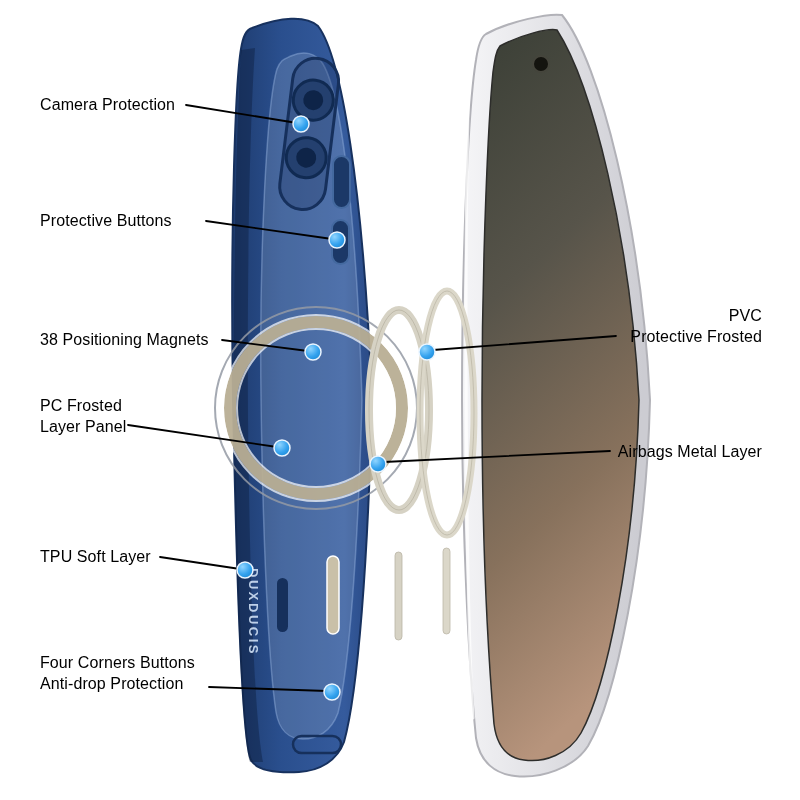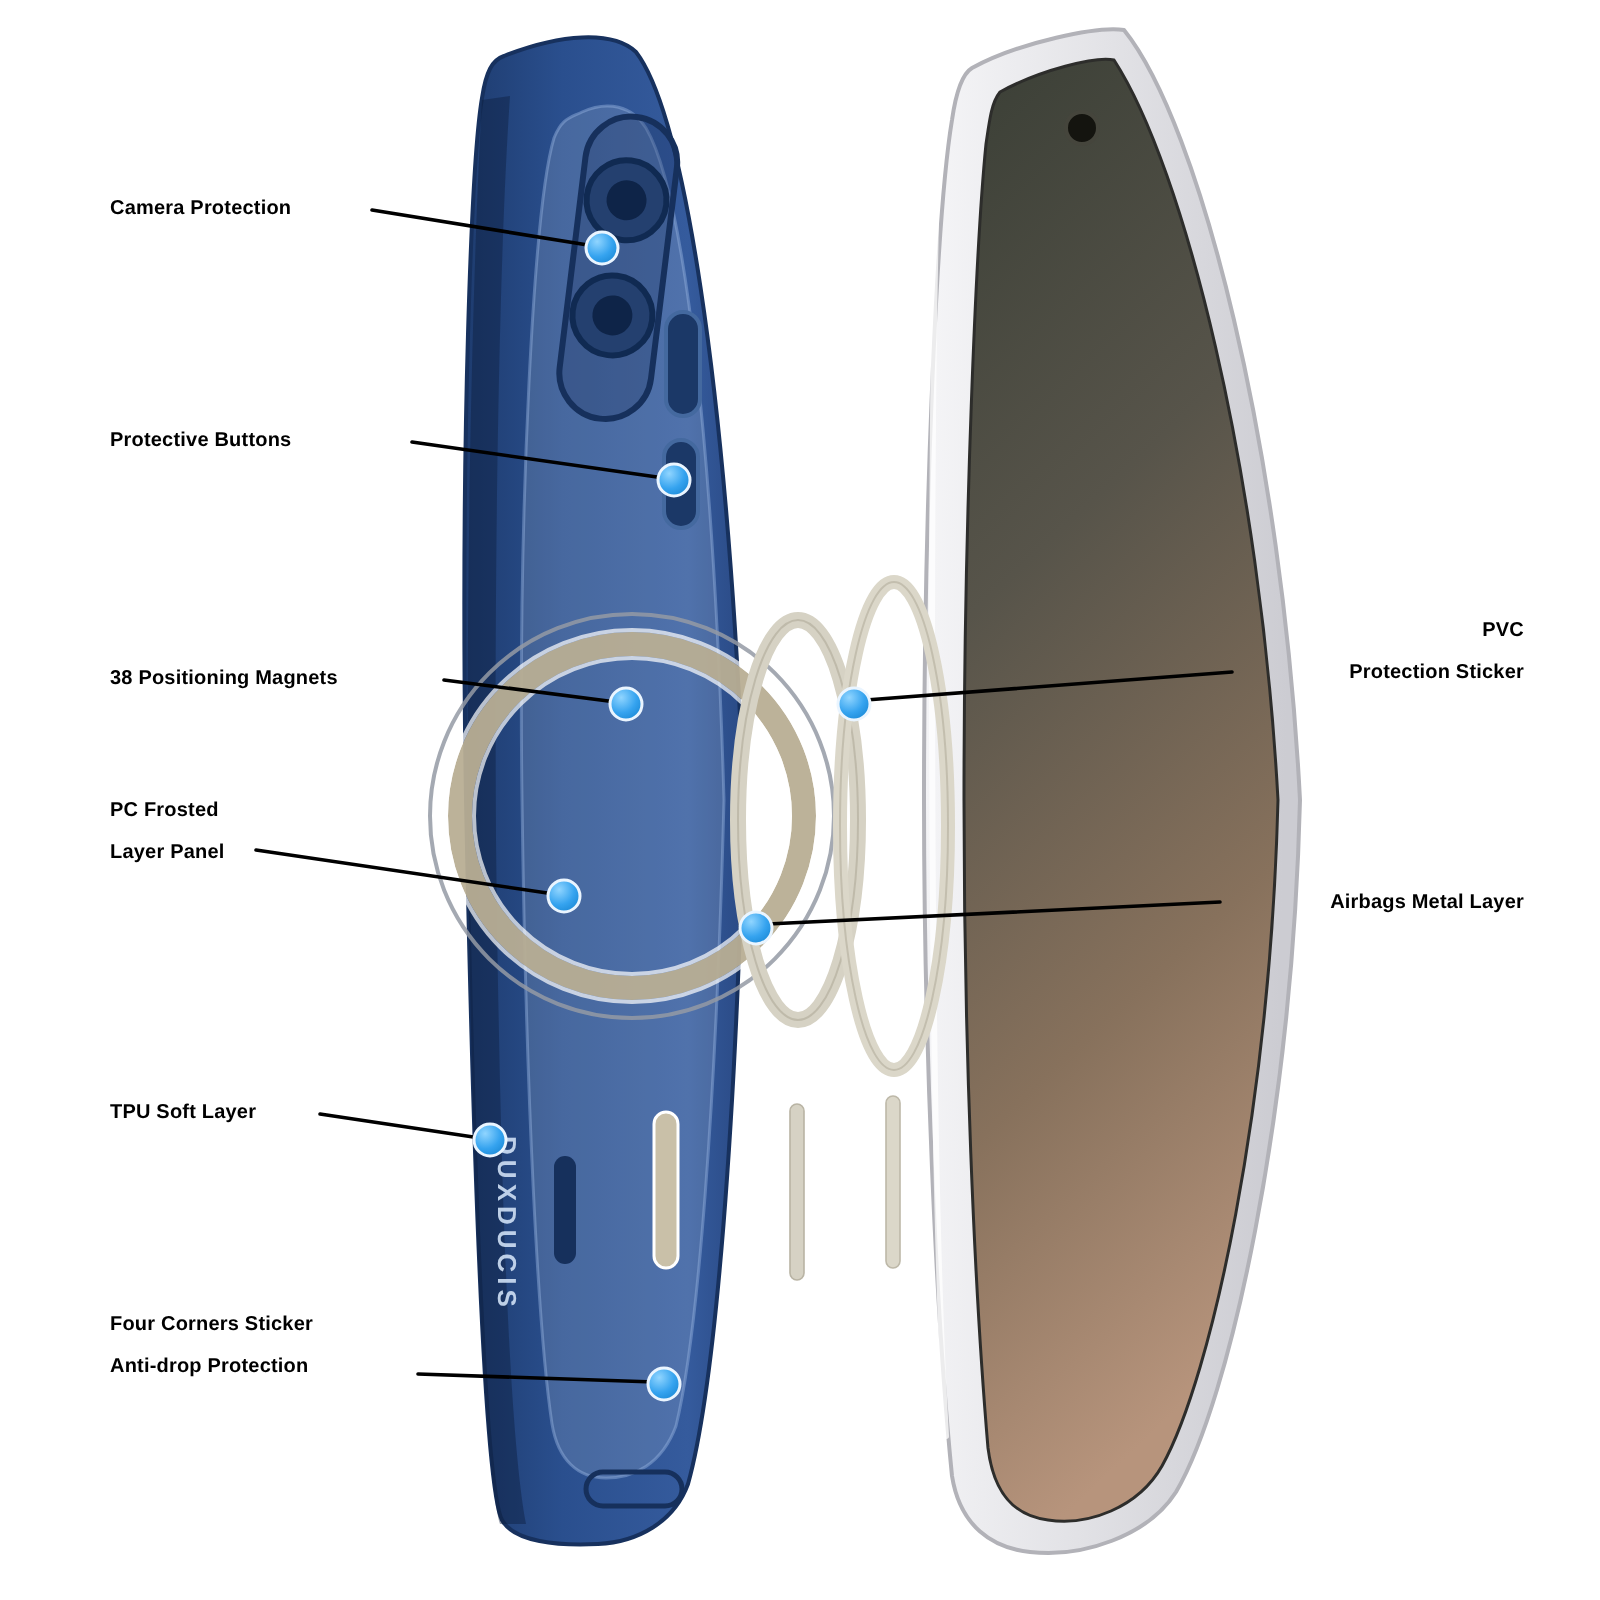--- a/index.html
+++ b/index.html
@@ -7,27 +7,26 @@
     position:relative;
     width:800px;height:800px;
     background:#ffffff;
     overflow:hidden;
     font-family:"Liberation Sans",sans-serif;
   }
   #artwork{position:absolute;left:0;top:0;z-index:1;}
   .lbl{
     position:absolute;
     z-index:2;
-    font-weight:700;
-    font-size:10px;
+    font-weight:400;
+    font-size:16px;
     line-height:21px;
     color:#000000;
     white-space:pre-line;
     letter-spacing:0.1px;
-    margin-left:15px;
   }
   .lbl.right{right:38px;text-align:right;}
   .lbl.left{left:40px;text-align:left;}
 </style>
 </head>
 <body>
 
 <div id="stage">
 
   <svg id="artwork" width="800" height="800" viewBox="0 0 800 800">
@@ -141,21 +140,21 @@
 
   <div class="lbl left" style="top:210px;">Protective Buttons</div>
 
   <div class="lbl left" style="top:329px;">38 Positioning Magnets</div>
 
   <div class="lbl left" style="top:395px;">PC Frosted
 Layer Panel</div>
 
   <div class="lbl left" style="top:546px;">TPU Soft Layer</div>
 
-  <div class="lbl left" style="top:652px;">Four Corners Sticker
+  <div class="lbl left" style="top:652px;">Four Corners Buttons
 Anti-drop Protection</div>
 
   <div class="lbl right" style="top:305px;">PVC
-Protection Sticker</div>
+Protective Frosted</div>
 
   <div class="lbl right" style="top:441px;">Airbags Metal Layer</div>
 
 </div>
 
 </body></html>

